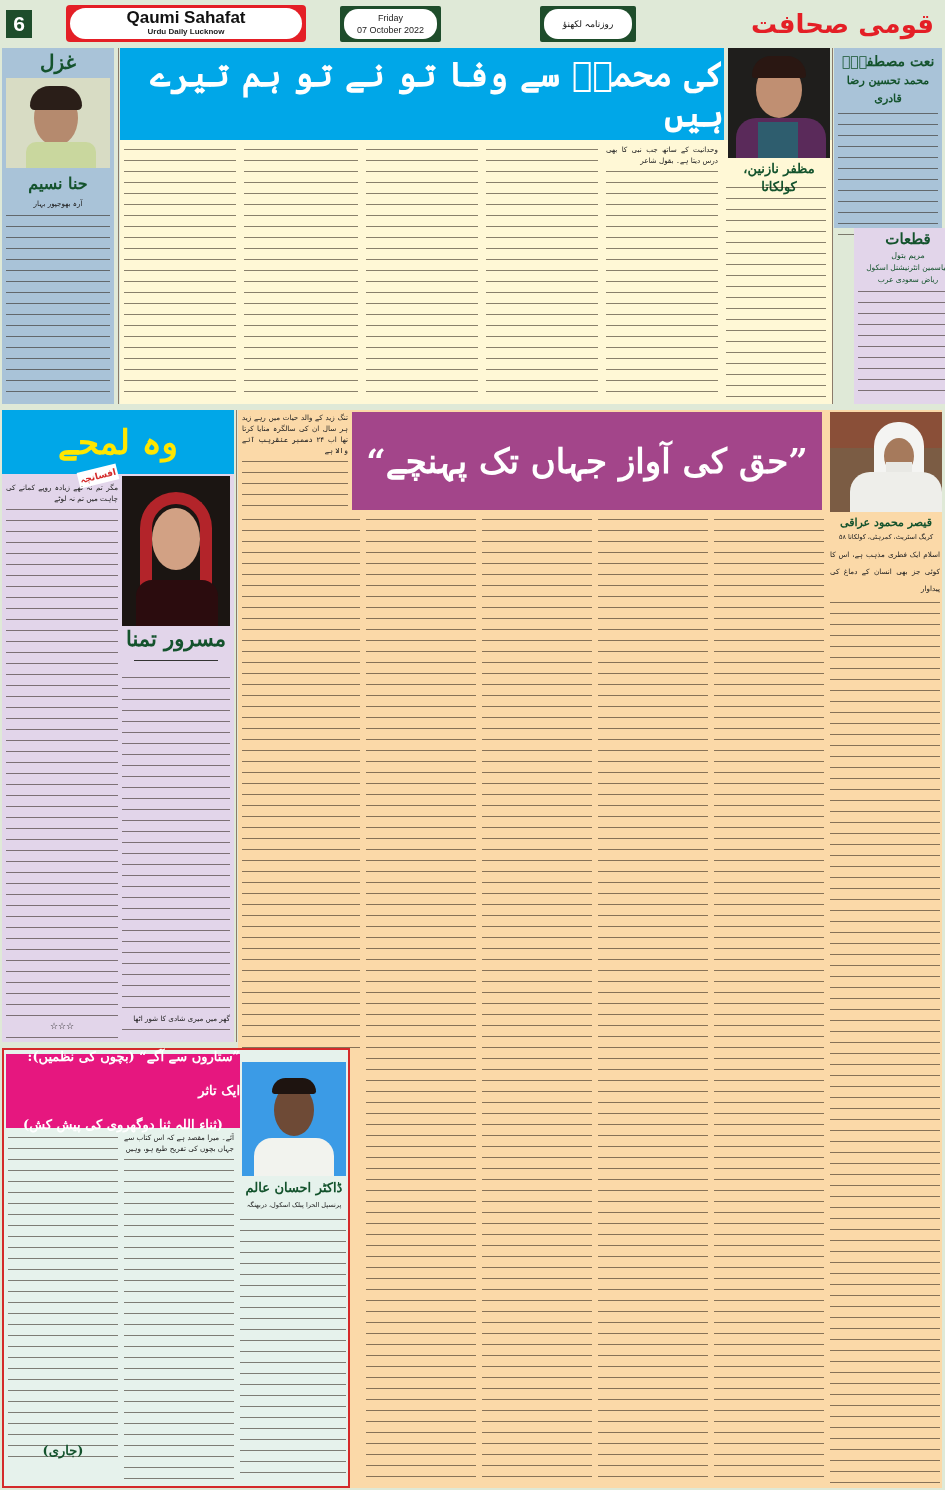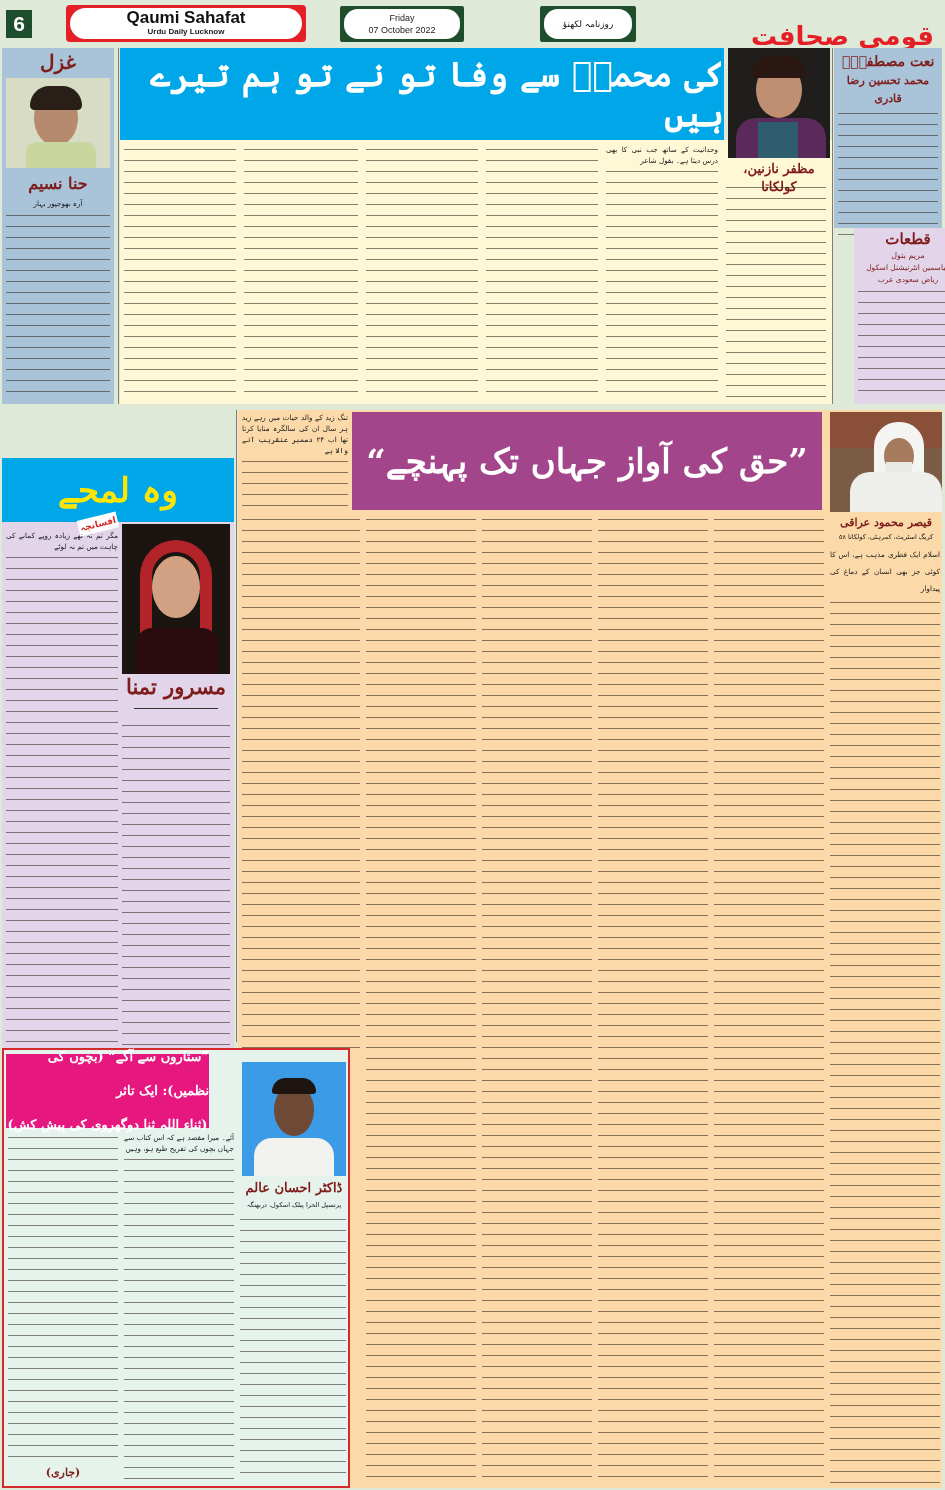--- a/index.html
+++ b/index.html
@@ -6,35 +6,35 @@
   body { width: 945px; height: 1490px; background: #dfe9d7; font-family: "DejaVu Sans", sans-serif; position: relative; overflow: hidden; }
   .abs { position: absolute; }
 
   
   .masthead { left:0; top:0; width:945px; height:46px; background:#dfe9d7; }
   .page-num { left:6px; top:10px; width:26px; height:28px; background:#1e4d2b; color:#fff; font-weight:bold; font-size:21px; text-align:center; line-height:28px; font-family:"Liberation Sans",sans-serif; }
   .en-brand { left:66px; top:5px; width:240px; height:37px; background:#e41f26; border-radius:4px; padding:3px 4px; }
   .en-brand-inner { width:100%; height:100%; background:#fff; border-radius:16px; text-align:center; }
   .en-brand-title { font-family:"Liberation Sans",sans-serif; font-weight:bold; font-size:17px; line-height:19px; color:#111; display:block; padding-top:0; }
   .en-brand-sub { font-family:"Liberation Sans",sans-serif; font-weight:bold; font-size:8px; line-height:9px; color:#222; display:block; }
-  .date-box { left:340px; top:6px; width:124px; height:36px; background:#1e4d2b; border-radius:2px; padding:3px 4px; }
+  .date-box { left:340px; top:6px; width:101px; height:36px; background:#1e4d2b; border-radius:2px; padding:3px 4px; }
   .date-inner { width:100%; height:100%; background:#fff; border-radius:14px; text-align:center; font-family:"Liberation Sans",sans-serif; font-size:9px; color:#222; line-height:12px; padding-top:3px; }
   .ur-tag-box { left:540px; top:6px; width:96px; height:36px; background:#1e4d2b; border-radius:2px; padding:3px 4px; }
   .ur-tag-inner { width:100%; height:100%; background:#fff; border-radius:14px; text-align:center; font-family:"DejaVu Serif",serif; font-size:9px; line-height:30px; color:#111; }
-  .ur-brand { left:740px; top:16px; width:200px; height:40px; color:#e41f26; font-weight:bold; font-size:26px; line-height:40px; direction:rtl; padding-right:6px; }
+  .ur-brand { left:740px; top:4px; width:200px; height:40px; color:#e41f26; font-weight:bold; font-size:26px; line-height:40px; direction:rtl; padding-right:6px; }
 
   
   .col-text { font-size:7.2px; line-height:11px; color:#222; direction:rtl; text-align:justify; overflow:hidden; font-family:"DejaVu Serif",serif; }
   .line-fill { display:block; height:11px; position:relative; }
   .line-fill::after { content:""; position:absolute; right:0; top:5px; height:1.3px; background:rgba(40,30,20,0.55); width:100%; }
 
   .photo { background:#555; overflow:hidden; position:absolute; }
   .face { position:absolute; border-radius:50%; }
   .headline-band { display:flex; align-items:center; justify-content:center; color:#fff; font-weight:bold; direction:rtl; font-family:"DejaVu Serif",serif; }
-  .name-label { text-align:center; font-weight:bold; color:#7f1d1d; direction:rtl; font-family:"DejaVu Serif",serif; }
+  .name-label { text-align:center; font-weight:bold; color:#14532d; direction:rtl; font-family:"DejaVu Serif",serif; }
   .divider { position:absolute; background:#8a7a6a; width:1px; }
 </style>
 </head>
 <body>
 
 <div class="abs masthead">
   <div class="abs page-num">6</div>
   <div class="abs en-brand">
     <div class="en-brand-inner">
       <span class="en-brand-title">Qaumi Sahafat</span>
@@ -272,21 +272,21 @@
       <span class="line-fill"></span>
       <span class="line-fill"></span>
       <span class="line-fill"></span>
       <span class="line-fill"></span>
       <span class="line-fill"></span>
       <span class="line-fill"></span>
   <span class="line-fill"></span>
     </div>
 </div>
 
-<div class="abs" style="left:2px;top:410px;width:232px;height:632px;background:#e2d5ea;margin-top:48px;">
+<div class="abs" style="left:2px;top:410px;width:232px;height:632px;background:#e2d5ea;">
   <div class="abs headline-band" style="left:0;top:0;width:232px;height:64px;background:#00a7e8;color:#ffe600;font-size:34px;">وہ لمحے</div>
   <div class="abs" style="left:76px;top:58px;width:40px;height:16px;background:#fff;color:#d42a2a;font-size:9px;text-align:center;line-height:16px;transform:rotate(-14deg);font-weight:bold;">افسانچہ</div>
   <div class="photo" style="left:120px;top:66px;width:108px;height:150px;background:#1b1512;">
     <div class="face" style="left:30px;top:32px;width:48px;height:62px;background:#d2a184;"></div>
     <div class="abs" style="left:18px;top:16px;width:72px;height:134px;border:12px solid #b3242a;border-bottom:none;border-radius:40px 40px 0 0;"></div>
     <div class="abs" style="left:14px;top:104px;width:82px;height:46px;background:#2b0c0e;border-radius:16px 16px 0 0;"></div>
   </div>
   <div class="abs name-label" style="left:120px;top:217px;width:108px;font-size:21px;line-height:24px;">مسرور تمنا</div>
   <div class="abs" style="left:132px;top:250px;width:84px;height:1px;background:#333;"></div>
   <div class="abs col-text" style="left:4px;top:72px;width:112px;height:560px;">
@@ -891,21 +891,21 @@
     <span class="line-fill"></span>
     <span class="line-fill"></span>
     <span class="line-fill"></span>
     <span class="line-fill"></span>
     <span class="line-fill"></span>
     <span class="line-fill"></span>
     <span class="line-fill"></span>
   </div>
 
 <div class="abs" style="left:2px;top:1048px;width:348px;height:440px;background:#e6f2ec;border:2px solid #d42a2a;">
-  <div class="abs headline-band" style="left:2px;top:4px;width:203px;height:74px;background:#e6177f;flex-direction:column;">
+  <div class="abs headline-band" style="left:2px;top:4px;width:234px;height:74px;background:#e6177f;flex-direction:column;">
     <span style="font-size:13px;line-height:34px;">”ستاروں سے آگے“ (بچوں کی نظمیں): ایک تاثر</span>
     <span style="font-size:13px;line-height:34px;">(ثناء اللہ ثنا دوگھروی کی پیش کش)</span>
   </div>
   <div class="photo" style="left:238px;top:12px;width:104px;height:114px;background:#3b9be6;">
     <div class="face" style="left:32px;top:22px;width:40px;height:52px;background:#6e4a36;"></div>
     <div class="abs" style="left:30px;top:16px;width:44px;height:16px;background:#1e1410;border-radius:22px 22px 4px 4px;"></div>
     <div class="abs" style="left:12px;top:76px;width:80px;height:38px;background:#f2f3ee;border-radius:18px 18px 0 0;"></div>
   </div>
   <div class="abs name-label" style="left:236px;top:128px;width:108px;font-size:13px;line-height:20px;">ڈاکٹر احسان عالم</div>
   <div class="abs col-text" style="left:236px;top:150px;width:108px;text-align:center;font-size:6.5px;">پرنسپل الحرا پبلک اسکول، دربھنگہ</div>
@@ -967,21 +967,21 @@
       <span class="line-fill"></span>
       <span class="line-fill"></span>
       <span class="line-fill"></span>
       <span class="line-fill"></span>
       <span class="line-fill"></span>
       <span class="line-fill"></span>
       <span class="line-fill"></span>
       <span class="line-fill"></span>
       <span class="line-fill"></span>
     </div>
-  <div class="abs name-label" style="left:4px;top:414px;width:110px;font-size:11px;line-height:18px;">(جاری)</div>
+  <div class="abs name-label" style="left:4px;top:392px;width:110px;font-size:13px;line-height:18px;">(جاری)</div>
   <div class="abs col-text" style="left:236px;top:164px;width:106px;height:268px;">
       <span class="line-fill"></span>
       <span class="line-fill"></span>
       <span class="line-fill"></span>
       <span class="line-fill"></span>
       <span class="line-fill"></span>
       <span class="line-fill"></span>
       <span class="line-fill"></span>
       <span class="line-fill"></span>
       <span class="line-fill"></span>

